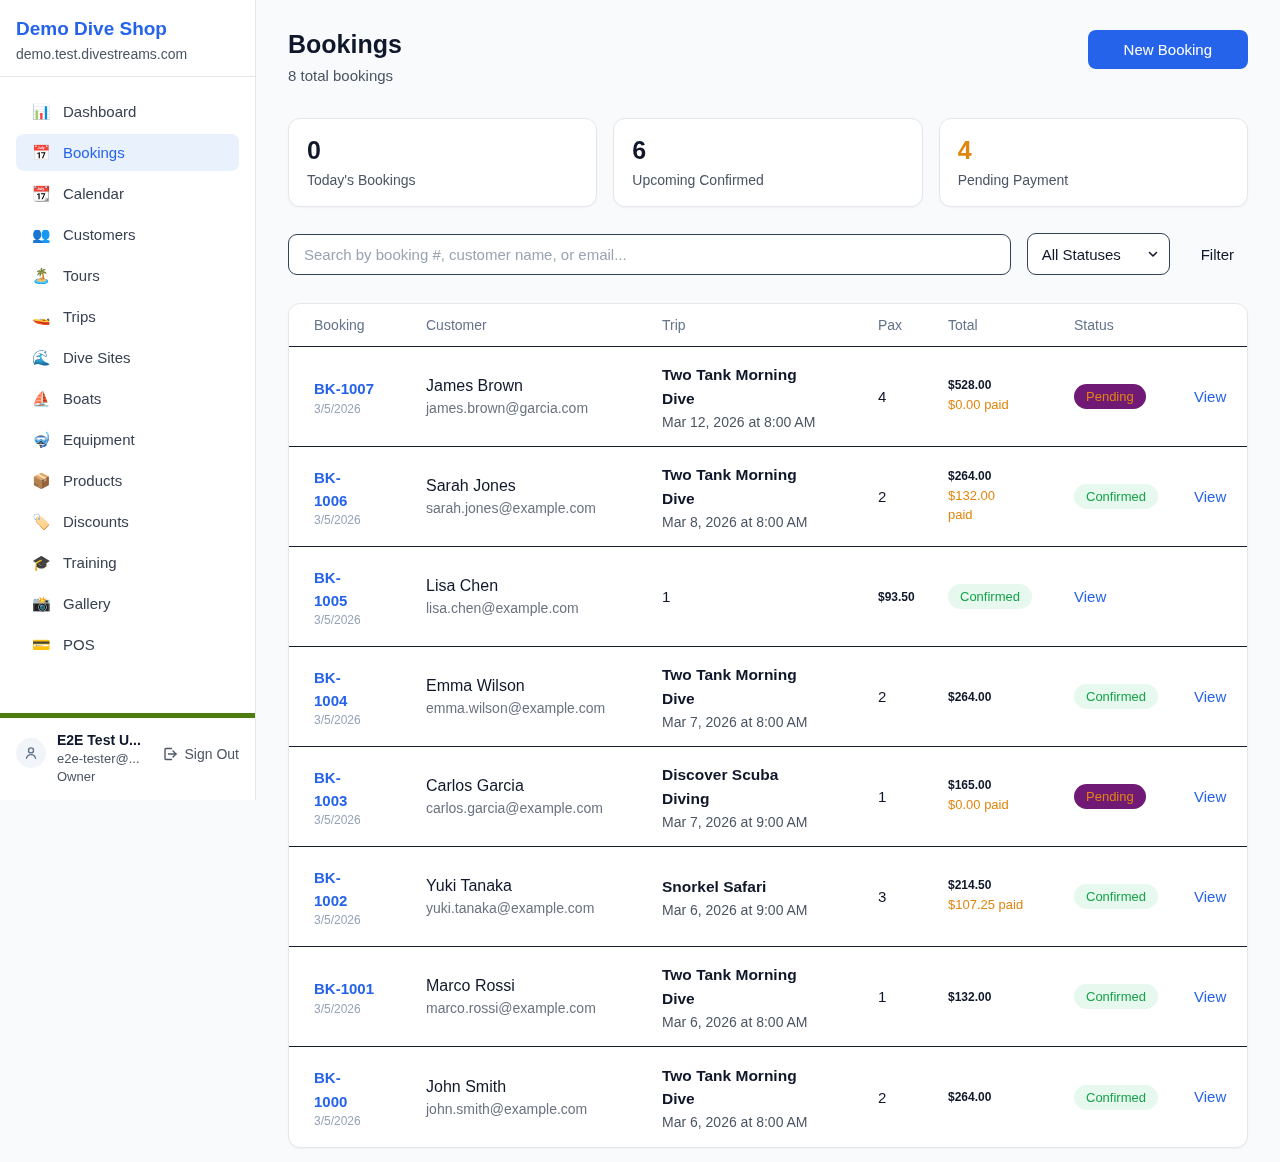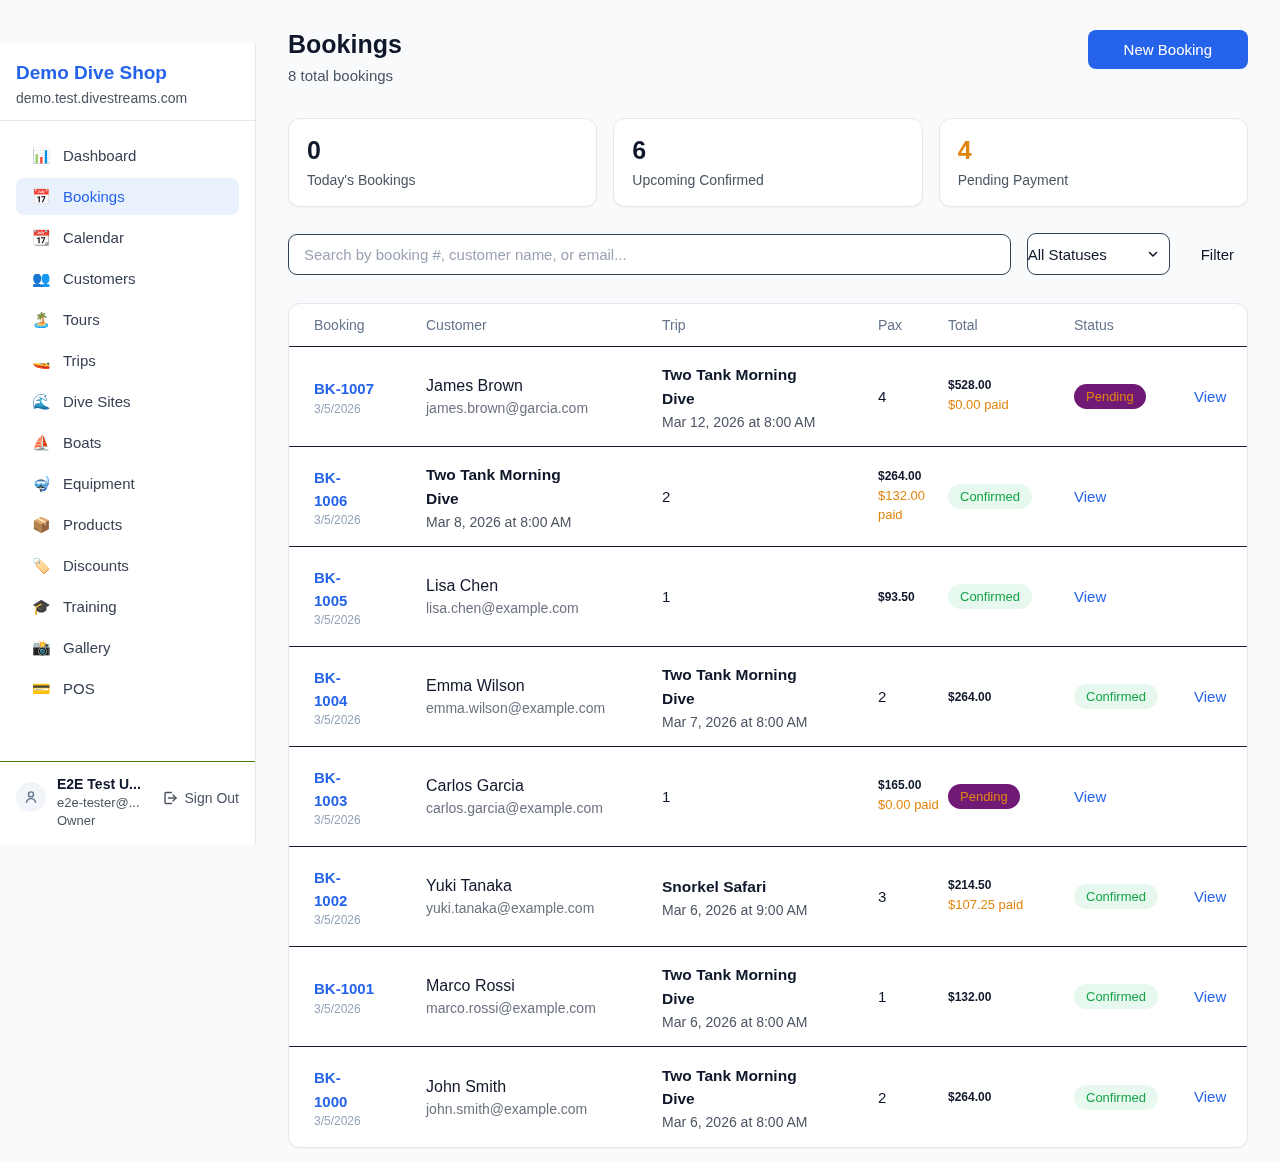--- a/index.html
+++ b/index.html
@@ -7,37 +7,37 @@
   body {
     font-family:"Liberation Sans", sans-serif;
     background:#f8fafc;
     color:#0f172a;
     display:flex;
   }
   
   .sidebar {
     width:256px; min-width:256px; height:800px;
     background:#ffffff; border-right:1px solid #e5e7eb;
-    display:flex; flex-direction:column;margin-top:44px;
+    display:flex; flex-direction:column;
   }
   .brand { padding:18px 16px 14px 16px; border-bottom:1px solid #e5e7eb; }
   .brand-name { color:#2563eb; font-size:19px; font-weight:700; }
   .brand-domain { color:#4b5563; font-size:14px; margin-top:6px; }
   .nav { padding:16px 16px 8px 16px; }
   .nav-item {
     display:flex; align-items:center; gap:13px;
     padding:10px 16px; border-radius:8px; margin-bottom:4px;
     cursor:pointer;
   }
   .nav-item.active { background:#e9f1fd; }
   .nav-item.active .nav-label { color:#2563eb; font-weight:500; }
   .nav-icon { width:18px; font-size:15px; line-height:1; text-align:center; }
   .nav-label { font-size:15px; color:#374151; }
   .user-block {
-    margin-top:auto; border-top:1px solid #4d7c0f;
+    margin-top:auto; border-top:5px solid #4d7c0f;
     padding:14px 16px 16px 16px;
     display:flex; align-items:flex-start; gap:11px;
   }
   .avatar {
     width:30px; height:30px; border-radius:50%;
     background:#f1f5f9; display:flex; align-items:center; justify-content:center;
     flex:none; margin-top:6px;
   }
   .user-info { min-width:0; }
   .user-name { font-size:14px; font-weight:700; color:#0f172a; white-space:nowrap; }
@@ -70,21 +70,21 @@
   .filter-row { display:flex; align-items:center; gap:16px; margin-top:26px; }
   .search-input {
     flex:1; height:41px; border:1px solid #334155; border-radius:9px;
     padding:0 15px; font-size:15px; color:#0f172a; background:#fff;
     font-family:inherit; outline:none;
   }
   .search-input::placeholder { color:#9aa3b2; }
   .select-wrap {
     position:relative; width:143px; height:42px; background:#fff;
     border:1px solid #334155; border-radius:9px;
-    display:flex; align-items:center; padding:0 30px 0 0; cursor:pointer;
+    display:flex; align-items:center; padding:0 30px 0 14px; cursor:pointer;
   }
   .select-value { font-size:15px; color:#0f172a; }
   .select-chevron { position:absolute; right:10px; top:14px; }
   .filter-label { font-size:15px; font-weight:500; color:#0f172a; padding:0 14px 0 15px; cursor:pointer; }
   
   .table-card {
     margin-top:28px; background:#fff; border:1px solid #e5e7eb; border-radius:12px;
     overflow:hidden; box-shadow:0 1px 2px rgba(15,23,42,.04);
   }
   .thead, .trow {
@@ -292,20 +292,24 @@
       <a class="view-link">View</a>
     </div>
   </div>
 
   <div class="trow">
     <div class="cell c-booking">
       <a class="bk-id">BK-
 1006</a>
       <div class="bk-date">3/5/2026</div>
     </div>
+    <div class="cell c-customer">
+      <div class="cust-name">Sarah Jones</div>
+      <div class="cust-email">sarah.jones@example.com</div>
+    </div>
     <div class="cell c-trip">
       <div class="trip-name">Two Tank Morning
 Dive</div>
       <div class="trip-date">Mar 8, 2026 at 8:00 AM</div>
     </div>
     <div class="cell c-pax">2</div>
     <div class="cell c-total">
       <div class="total-amt">$264.00</div>
       <div class="total-paid">$132.00
 paid</div>
@@ -372,20 +376,25 @@
   <div class="trow">
     <div class="cell c-booking">
       <a class="bk-id">BK-
 1003</a>
       <div class="bk-date">3/5/2026</div>
     </div>
     <div class="cell c-customer">
       <div class="cust-name">Carlos Garcia</div>
       <div class="cust-email">carlos.garcia@example.com</div>
     </div>
+    <div class="cell c-trip">
+      <div class="trip-name">Discover Scuba
+Diving</div>
+      <div class="trip-date">Mar 7, 2026 at 9:00 AM</div>
+    </div>
     <div class="cell c-pax">1</div>
     <div class="cell c-total">
       <div class="total-amt">$165.00</div>
       <div class="total-paid">$0.00 paid</div>
     </div>
     <div class="cell c-status">
       <span class="badge badge--pending">Pending</span>
     </div>
     <div class="cell c-view">
       <a class="view-link">View</a>

